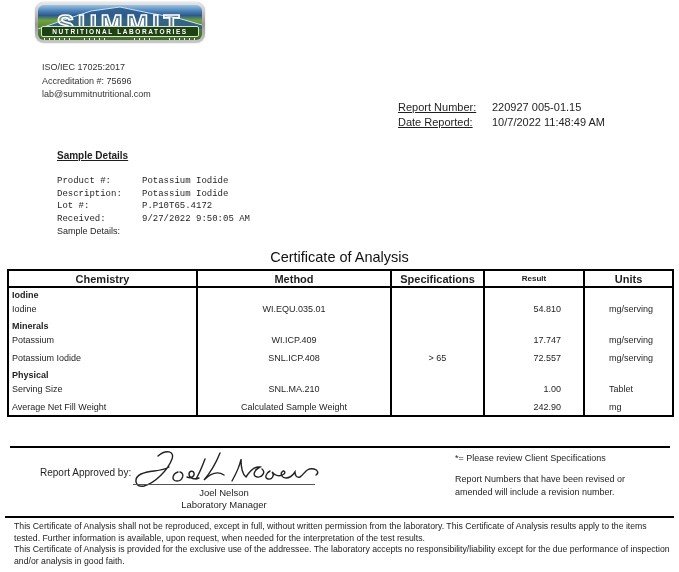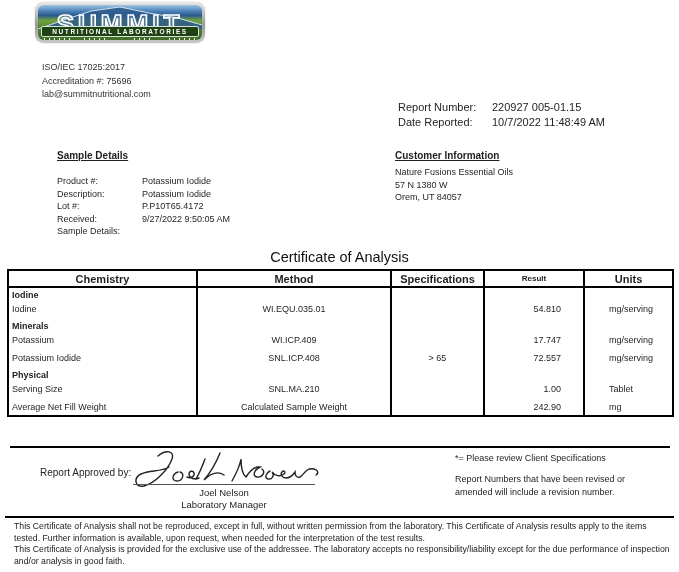--- a/index.html
+++ b/index.html
@@ -25,30 +25,30 @@
           background:#1e4212; border:1px solid #d9e2d4; border-radius:2px;
           color:#fff; font-size:6.5px; font-weight:bold; letter-spacing:1.6px;
           text-align:center; line-height:9px; }
 
   
   .lab-info { position:absolute; left:42px; top:61px; font-size:9px; line-height:13.5px; color:#333; }
 
   
   .report-block { position:absolute; left:398px; top:100px; font-size:11px; }
   .report-row { display:flex; line-height:15px; }
-  .report-row .lbl { width:94px; }
+  .report-row .lbl { width:94px;text-decoration:underline; }
   .report-row .val { }
 
   
   .sec-heading { font-size:10px; font-weight:bold; text-decoration:underline; }
 
   
   .sample { position:absolute; left:57px; top:150px; font-size:9px; }
   .sample .sec-heading { margin-bottom:14px; }
-  .kv { display:flex; line-height:12.5px; }
+  .kv { display:flex; line-height:12.5px;font-family:Liberation Mono, monospace; }
   .kv .lbl { width:85px; }
   .sample-extra { position:absolute; left:57px; top:226px; font-size:9px; }
 
   
   .customer { position:absolute; left:395px; top:150px; font-size:9px; }
   .customer .sec-heading { margin-bottom:5px; }
   .customer .line { line-height:12.5px; }
 
   
   .coa-title { position:absolute; left:0; top:249px; width:100%; text-align:center; font-size:14.5px; color:#111; }
@@ -133,26 +133,20 @@
       <span class="lbl">Lot #:</span>
       <span>P.P10T65.4172</span>
     </div>
     <div class="kv">
       <span class="lbl">Received:</span>
       <span>9/27/2022 9:50:05 AM</span>
     </div>
   </div>
   <div class="sample-extra">Sample Details:</div>
 
-  <div class="customer">
-    <div class="sec-heading">Customer Information</div>
-    <div class="line">Nature Fusions Essential Oils</div>
-    <div class="line">57 N 1380 W</div>
-    <div class="line">Orem, UT 84057</div>
-  </div>
 
   <div class="coa-title">Certificate of Analysis</div>
 
   <table class="coa-table">
     <colgroup>
       <col style="width:189px">
         <col style="width:194px">
         <col style="width:93px">
         <col style="width:100px">
         <col style="width:89px">

